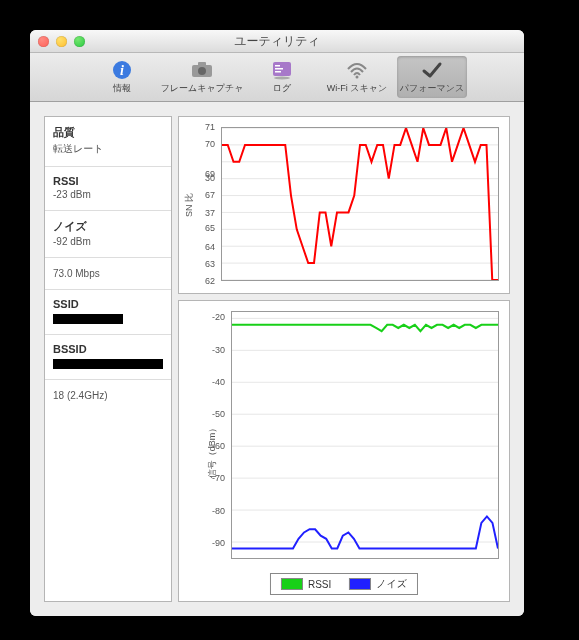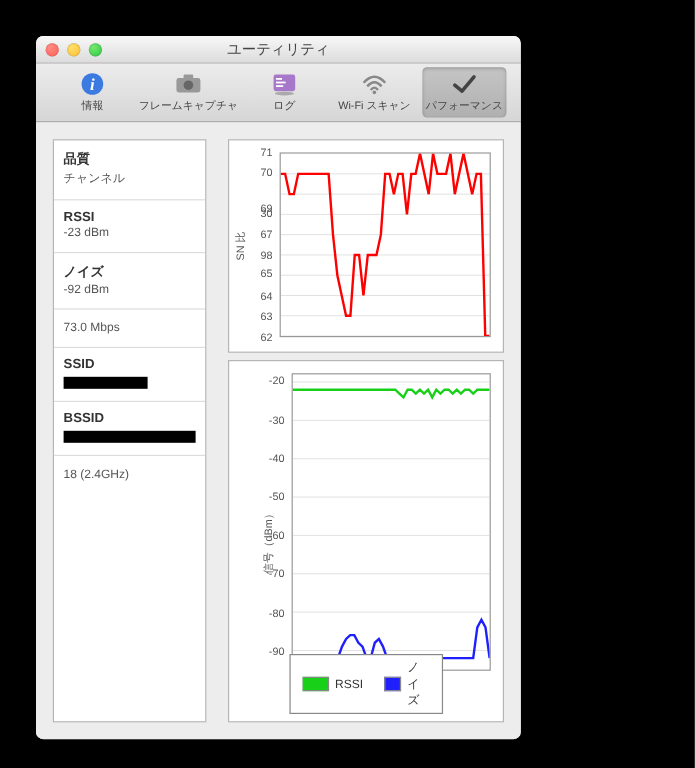--- a/index.html
+++ b/index.html
@@ -7,21 +7,21 @@
     padding: 30px;
     background: #000;
     font-family: "Hiragino Kaku Gothic Pro", "Lucida Grande", sans-serif;
     font-size: 11px;
     color: #333;
     width: 579px;
     height: 640px;
     box-sizing: border-box;
   }
   .window {
-    width: 404px;
+    width: 494px;
     background: #ededed;
     border-radius: 6px;
     box-shadow: 0 8px 30px rgba(0,0,0,0.6);
     overflow: hidden;
     position: relative;
   }
   .titlebar {
     height: 22px;
     background: linear-gradient(#f8f8f8, #dcdcdc);
     border-bottom: 1px solid #b8b8b8;
@@ -59,21 +59,21 @@
   }
   .tool.sel {
     background: linear-gradient(#c5c5c5,#b0b0b0);
     box-shadow: inset 0 1px 3px rgba(0,0,0,.25);
   }
   .tool .ic { width: 22px; height: 20px; display:flex; align-items:center; justify-content:center; }
 
   .content {
     display: flex;
     padding: 14px;
-    gap: 18px;
+    gap: 6px;
     background: #ededed;
   }
   .side {
     width: 126px;
     background: #fff;
     border: 1px solid #b5b5b5;
     display: flex; flex-direction: column;
   }
   .side .row { padding: 8px 8px 10px; border-bottom: 1px solid #ddd; }
   .side .row:last-child { border-bottom: none; }
@@ -186,21 +186,21 @@
       </div>
       <span>パフォーマンス</span>
     </div>
   </div>
 
   <div class="content">
 
     <div class="side">
       <div class="row">
         <div class="lab">品質</div>
-        <div class="val">チャンネル</div>
+        <div class="val">転送レート</div>
       </div>
       <div class="row">
         <div class="lab">RSSI</div>
         <div class="val">-23 dBm</div>
       </div>
       <div class="row">
         <div class="lab">ノイズ</div>
         <div class="val">-92 dBm</div>
       </div>
       <div class="row">
@@ -221,21 +221,21 @@
 
     <div class="charts">
 
       <div class="chart top">
         <div class="ylab">SN 比</div>
         <div class="ticks" id="ticks-top">
             <div class="tick" style="top: 164px;">62</div>
             <div class="tick" style="top: 146.889px;">63</div>
             <div class="tick" style="top: 129.778px;">64</div>
             <div class="tick" style="top: 111px;">65</div>
-            <div class="tick" style="top: 95.5556px;">98</div>
+            <div class="tick" style="top: 95.5556px;">37</div>
             <div class="tick" style="top: 78.4444px;">67</div>
             <div class="tick" style="top: 61.3333px;">30</div>
             <div class="tick" style="top: 57px; margin-left: 10px;">69</div>
             <div class="tick" style="top: 27.1111px;">70</div>
             <div class="tick" style="top: 10px;">71</div>
           </div>
         <div class="plot">
           <svg id="svg-top" width="100%" height="100%" preserveAspectRatio="none" viewBox="0 0 100 100">
               <line x1="0" x2="100" y1="100" y2="100" stroke="#ccc" stroke-width="0.5" vector-effect="non-scaling-stroke"></line>
               <line x1="0" x2="100" y1="88.88888888888889" y2="88.88888888888889" stroke="#ccc" stroke-width="0.5" vector-effect="non-scaling-stroke"></line>

